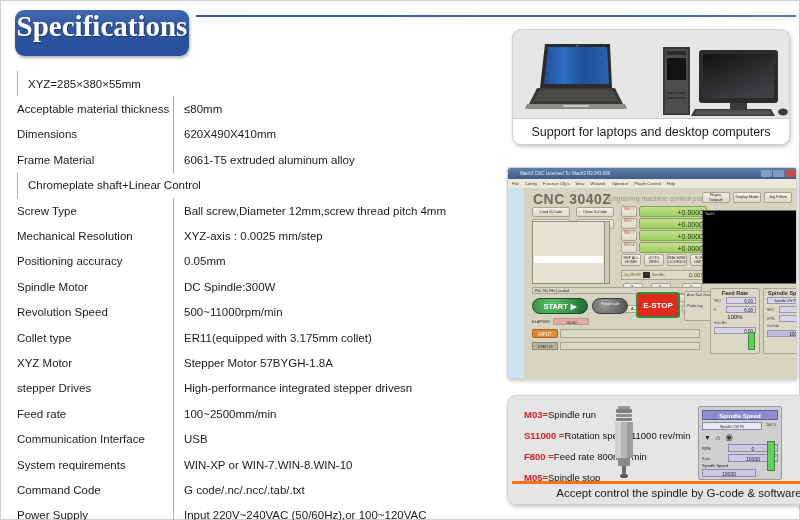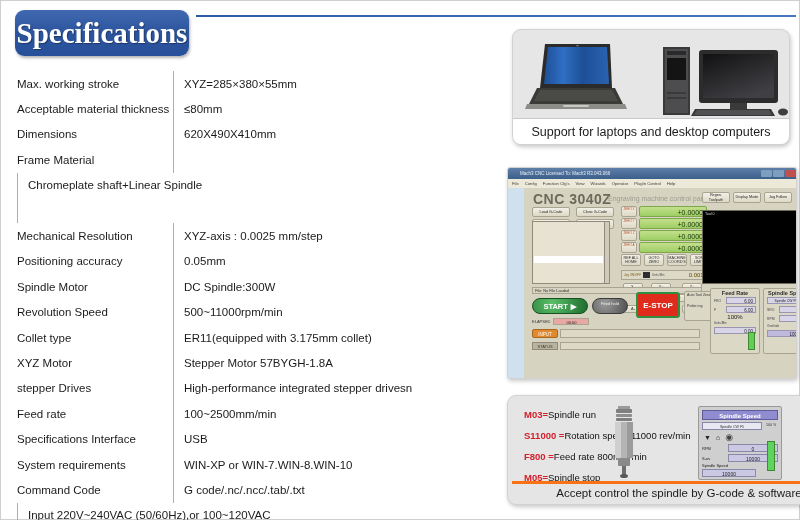--- a/index.html
+++ b/index.html
@@ -23,21 +23,21 @@
     background: linear-gradient(to right, #2f5aa6, #4a76bd);
   }
 
   
   #spec-title {
     position: absolute; left: 14px; top: 9px;
     width: 174px; height: 46px;
     background: linear-gradient(to bottom, #4069b0 0%, #2d559e 48%, #27509a 100%);
     border-radius: 9px;
     box-shadow: 1px 2px 3px rgba(0,0,0,0.30);
-    display: flex; align-items: center; justify-content: center;
+    display: flex; align-items: flex-start; justify-content: center;
   }
   #spec-title span {
     font-family: "Liberation Serif", serif;
     font-weight: bold;
     font-size: 29px;
     color: #ffffff;
     letter-spacing: 0px;
     text-shadow: 1px 1px 1px rgba(0,0,0,0.35);
   }
 
@@ -250,44 +250,46 @@
 <div id="page">
 
   <div id="top-rule"></div>
 
   <div id="spec-title">
     <span>Specifications</span>
   </div>
 
   <div id="spec-table">
       <div class="spec-row">
-        <div class="spec-label">Max. working stroke</div>
         <div class="spec-divider"></div>
         <div class="spec-value">XYZ=285×380×55mm</div>
       </div>
       <div class="spec-row">
         <div class="spec-label">Acceptable material thickness</div>
         <div class="spec-divider"></div>
         <div class="spec-value">≤80mm</div>
       </div>
       <div class="spec-row">
         <div class="spec-label">Dimensions</div>
         <div class="spec-divider"></div>
         <div class="spec-value">620X490X410mm</div>
       </div>
       <div class="spec-row">
         <div class="spec-label">Frame Material</div>
         <div class="spec-divider"></div>
-      </div>
-      <div class="spec-row">
-        <div class="spec-divider"></div>
-        <div class="spec-value">Chromeplate shaft+Linear Spindle</div>
-      </div>
-      <div class="spec-row">
-        <div class="spec-divider"></div>
+        <div class="spec-value">6061-T5 extruded aluminum alloy</div>
+      </div>
+      <div class="spec-row">
+        <div class="spec-divider"></div>
+        <div class="spec-value">Chromeplate shaft+Linear Control</div>
+      </div>
+      <div class="spec-row">
+        <div class="spec-label">Screw Type</div>
+        <div class="spec-divider"></div>
+        <div class="spec-value">Ball screw,Diameter 12mm,screw thread pitch 4mm</div>
       </div>
       <div class="spec-row">
         <div class="spec-label">Mechanical Resolution</div>
         <div class="spec-divider"></div>
         <div class="spec-value">XYZ-axis : 0.0025 mm/step</div>
       </div>
       <div class="spec-row">
         <div class="spec-label">Positioning accuracy</div>
         <div class="spec-divider"></div>
         <div class="spec-value">0.05mm</div>
@@ -316,35 +318,36 @@
         <div class="spec-label">stepper Drives</div>
         <div class="spec-divider"></div>
         <div class="spec-value">High-performance integrated stepper drivesn</div>
       </div>
       <div class="spec-row">
         <div class="spec-label">Feed rate</div>
         <div class="spec-divider"></div>
         <div class="spec-value">100~2500mm/min</div>
       </div>
       <div class="spec-row">
-        <div class="spec-label">Specifications Interface</div>
+        <div class="spec-label">Communication Interface</div>
         <div class="spec-divider"></div>
         <div class="spec-value">USB</div>
       </div>
       <div class="spec-row">
         <div class="spec-label">System requirements</div>
         <div class="spec-divider"></div>
         <div class="spec-value"> WIN-XP or WIN-7.WIN-8.WIN-10</div>
       </div>
       <div class="spec-row">
         <div class="spec-label">Command Code</div>
         <div class="spec-divider"></div>
         <div class="spec-value">G code/.nc/.ncc/.tab/.txt</div>
       </div>
       <div class="spec-row">
+        <div class="spec-label">Power Supply</div>
         <div class="spec-divider"></div>
         <div class="spec-value"> Input 220V~240VAC (50/60Hz),or 100~120VAC</div>
       </div>
     </div>
 
   <div class="card" id="card-computers">
     <svg id="computers-art" viewBox="0 0 278 84">
 
       <g>
         <path d="M32 10 L97 10 L99 54 L27 54 Z" fill="#2b2b2b"></path>

